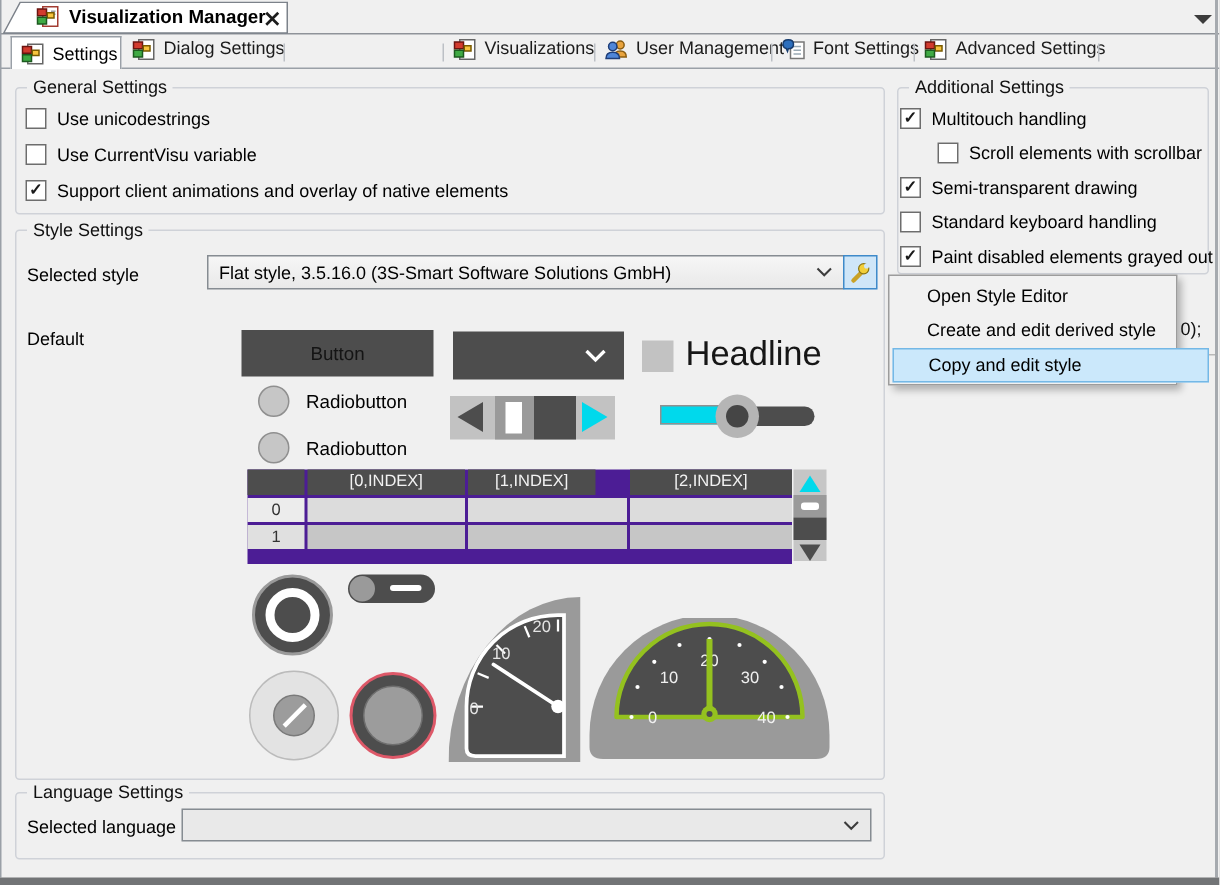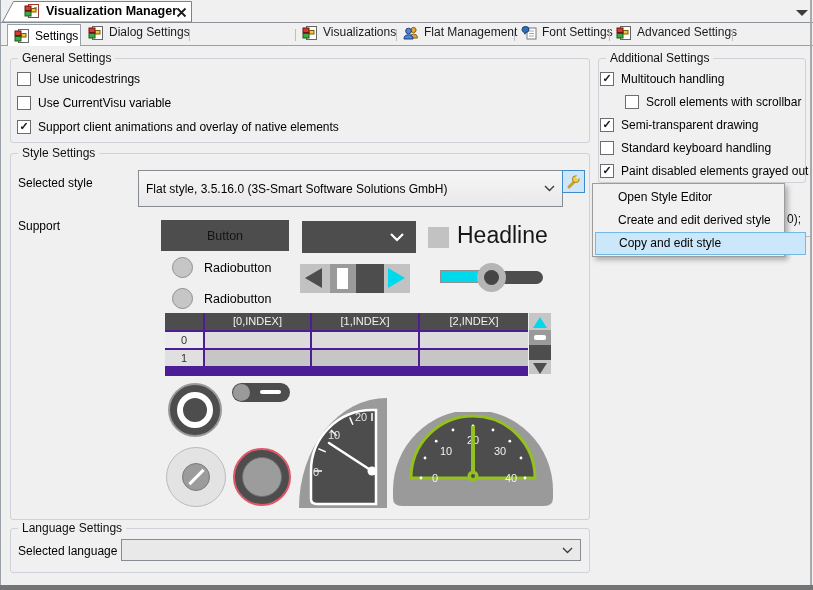--- a/index.html
+++ b/index.html
@@ -110,21 +110,21 @@
   </div>
   <div class="abs tabsep" style="left:396px"></div>
 
   <div class="tab" style="left:403px">
     <svg width="16" height="16" viewBox="0 0 16 16">
       <circle cx="10.5" cy="5" r="2.6" fill="#e8a33d" stroke="#8a5d12"></circle>
       <path d="M6.5 13 Q6.5 9 10.5 9 Q14.5 9 14.5 13 Z" fill="#e8a33d" stroke="#8a5d12"></path>
       <circle cx="5.5" cy="6" r="2.8" fill="#4f86d8" stroke="#1f3e78"></circle>
       <path d="M1 14 Q1 9.8 5.5 9.8 Q10 9.8 10 14 Z" fill="#4f86d8" stroke="#1f3e78"></path>
     </svg>
-    <span>Flat Management</span>
+    <span>User Management</span>
   </div>
   <div class="abs tabsep" style="left:514px"></div>
 
   <div class="tab" style="left:521px">
     <svg width="16" height="16" viewBox="0 0 16 16">
       <rect x="6" y="3" width="9" height="11" fill="#fff" stroke="#777"></rect>
       <line x1="8" y1="6" x2="13" y2="6" stroke="#9aaab5"></line>
         <line x1="8" y1="8.5" x2="13" y2="8.5" stroke="#9aaab5"></line>
       <line x1="8" y1="11" x2="13" y2="11" stroke="#9aaab5"></line>
       <path d="M1 4.5 Q1 1.5 4.5 1.5 Q8 1.5 8 4.5 Q8 7.5 4.5 7.5 L4 9.2 L3.1 7.3 Q1 6.8 1 4.5 Z" fill="#2d6fbd" stroke="#173c6e"></path>
@@ -186,37 +186,37 @@
 
   <span class="abs" style="left:787px;top:212px;color:#111">0);</span>
   <div class="abs" style="left:785px;top:236px;width:26px;height:1px;background:#b9b9b9"></div>
 
   <div class="grp" style="left:10px;top:153px;width:578px;height:365px">
     <span class="gt">Style Settings</span>
   </div>
 
   <span class="abs" style="left:18px;top:176px">Selected style</span>
 
-  <div class="combo" style="left:138px;top:170px;width:425px;height:37px">
+  <div class="combo" style="left:138px;top:170px;width:425px;height:23px">
     <span class="tx">Flat style, 3.5.16.0 (3S-Smart Software Solutions GmbH)</span>
     <svg width="11" height="7">
       <polyline points="1,1 5.5,5.5 10,1" fill="none" stroke="#3c3c3c" stroke-width="1.4"></polyline>
     </svg>
   </div>
 
   <div class="abs" style="left:562px;top:170px;width:23px;height:23px;background:#cfe6f8;border:1px solid #3f8ac9;box-sizing:border-box;z-index:5">
     <svg style="position:absolute;left:3px;top:3px" width="15" height="15" viewBox="0 0 15 15">
       <path d="M3 13 L8 8" stroke="#c9a227" stroke-width="3" stroke-linecap="round"></path>
       <circle cx="9.8" cy="5.2" r="3.4" fill="#f2cf3a" stroke="#8a7514" stroke-width="0.8"></circle>
       <circle cx="11.7" cy="3.3" r="1.7" fill="#cfe6f8"></circle>
     </svg>
   </div>
 
 
-  <span class="abs" style="left:18px;top:219px">Support</span>
+  <span class="abs" style="left:18px;top:219px">Default</span>
 
   <div class="abs pv-dark" style="left:161px;top:220px;width:128px;height:31px;display:flex;align-items:center;justify-content:center;color:#141414;font-size:12.5px">
     <span>Button</span>
   </div>
 
   <div class="abs pv-dark" style="left:302px;top:221px;width:114px;height:32px">
     <svg style="position:absolute;right:12px;top:12px" width="14" height="9">
       <polyline points="1,1 7,7 13,1" fill="none" stroke="#fff" stroke-width="2.2"></polyline>
     </svg>
   </div>
@@ -240,21 +240,21 @@
   </div>
 
   <div class="abs" style="left:480px;top:271px;width:63px;height:13px;background:#4d4d4d;border-radius:0 7px 7px 0"></div>
   <div class="abs" style="left:440px;top:270px;width:41px;height:13px;background:#00d9ec;border:1px solid #909090;box-sizing:border-box"></div>
   <div class="abs" style="left:477px;top:263px;width:29px;height:29px;border-radius:50%;background:#b5b5b5"></div>
   <div class="abs" style="left:484px;top:270px;width:15px;height:15px;border-radius:50%;background:#454545"></div>
 
   <div class="abs" style="left:165px;top:313px;width:363px;height:63px;background:#4c1d95">
     <div class="cell hdr" style="left:0;top:0;width:38px;height:17px"></div>
     <div class="cell hdr" style="left:40px;top:0;width:105px;height:17px">[0,INDEX]</div>
-    <div class="cell hdr" style="left:147px;top:0;width:106px;height:17px">[1,INDEX]</div>
+    <div class="cell hdr" style="left:147px;top:0;width:85px;height:17px">[1,INDEX]</div>
     <div class="cell hdr" style="left:255px;top:0;width:108px;height:17px">[2,INDEX]</div>
 
     <div class="cell" style="left:0;top:19px;width:38px;height:16px;background:#ececec;line-height:16px;font-size:11px;color:#333">0</div>
     <div class="cell" style="left:40px;top:19px;width:105px;height:16px;background:#dcdcdc"></div>
     <div class="cell" style="left:147px;top:19px;width:106px;height:16px;background:#dcdcdc"></div>
     <div class="cell" style="left:255px;top:19px;width:108px;height:16px;background:#dcdcdc"></div>
 
     <div class="cell" style="left:0;top:37px;width:38px;height:16px;background:#e0e0e0;line-height:16px;font-size:11px;color:#333">1</div>
     <div class="cell" style="left:40px;top:37px;width:105px;height:16px;background:#c6c6c6"></div>
     <div class="cell" style="left:147px;top:37px;width:106px;height:16px;background:#c6c6c6"></div>

